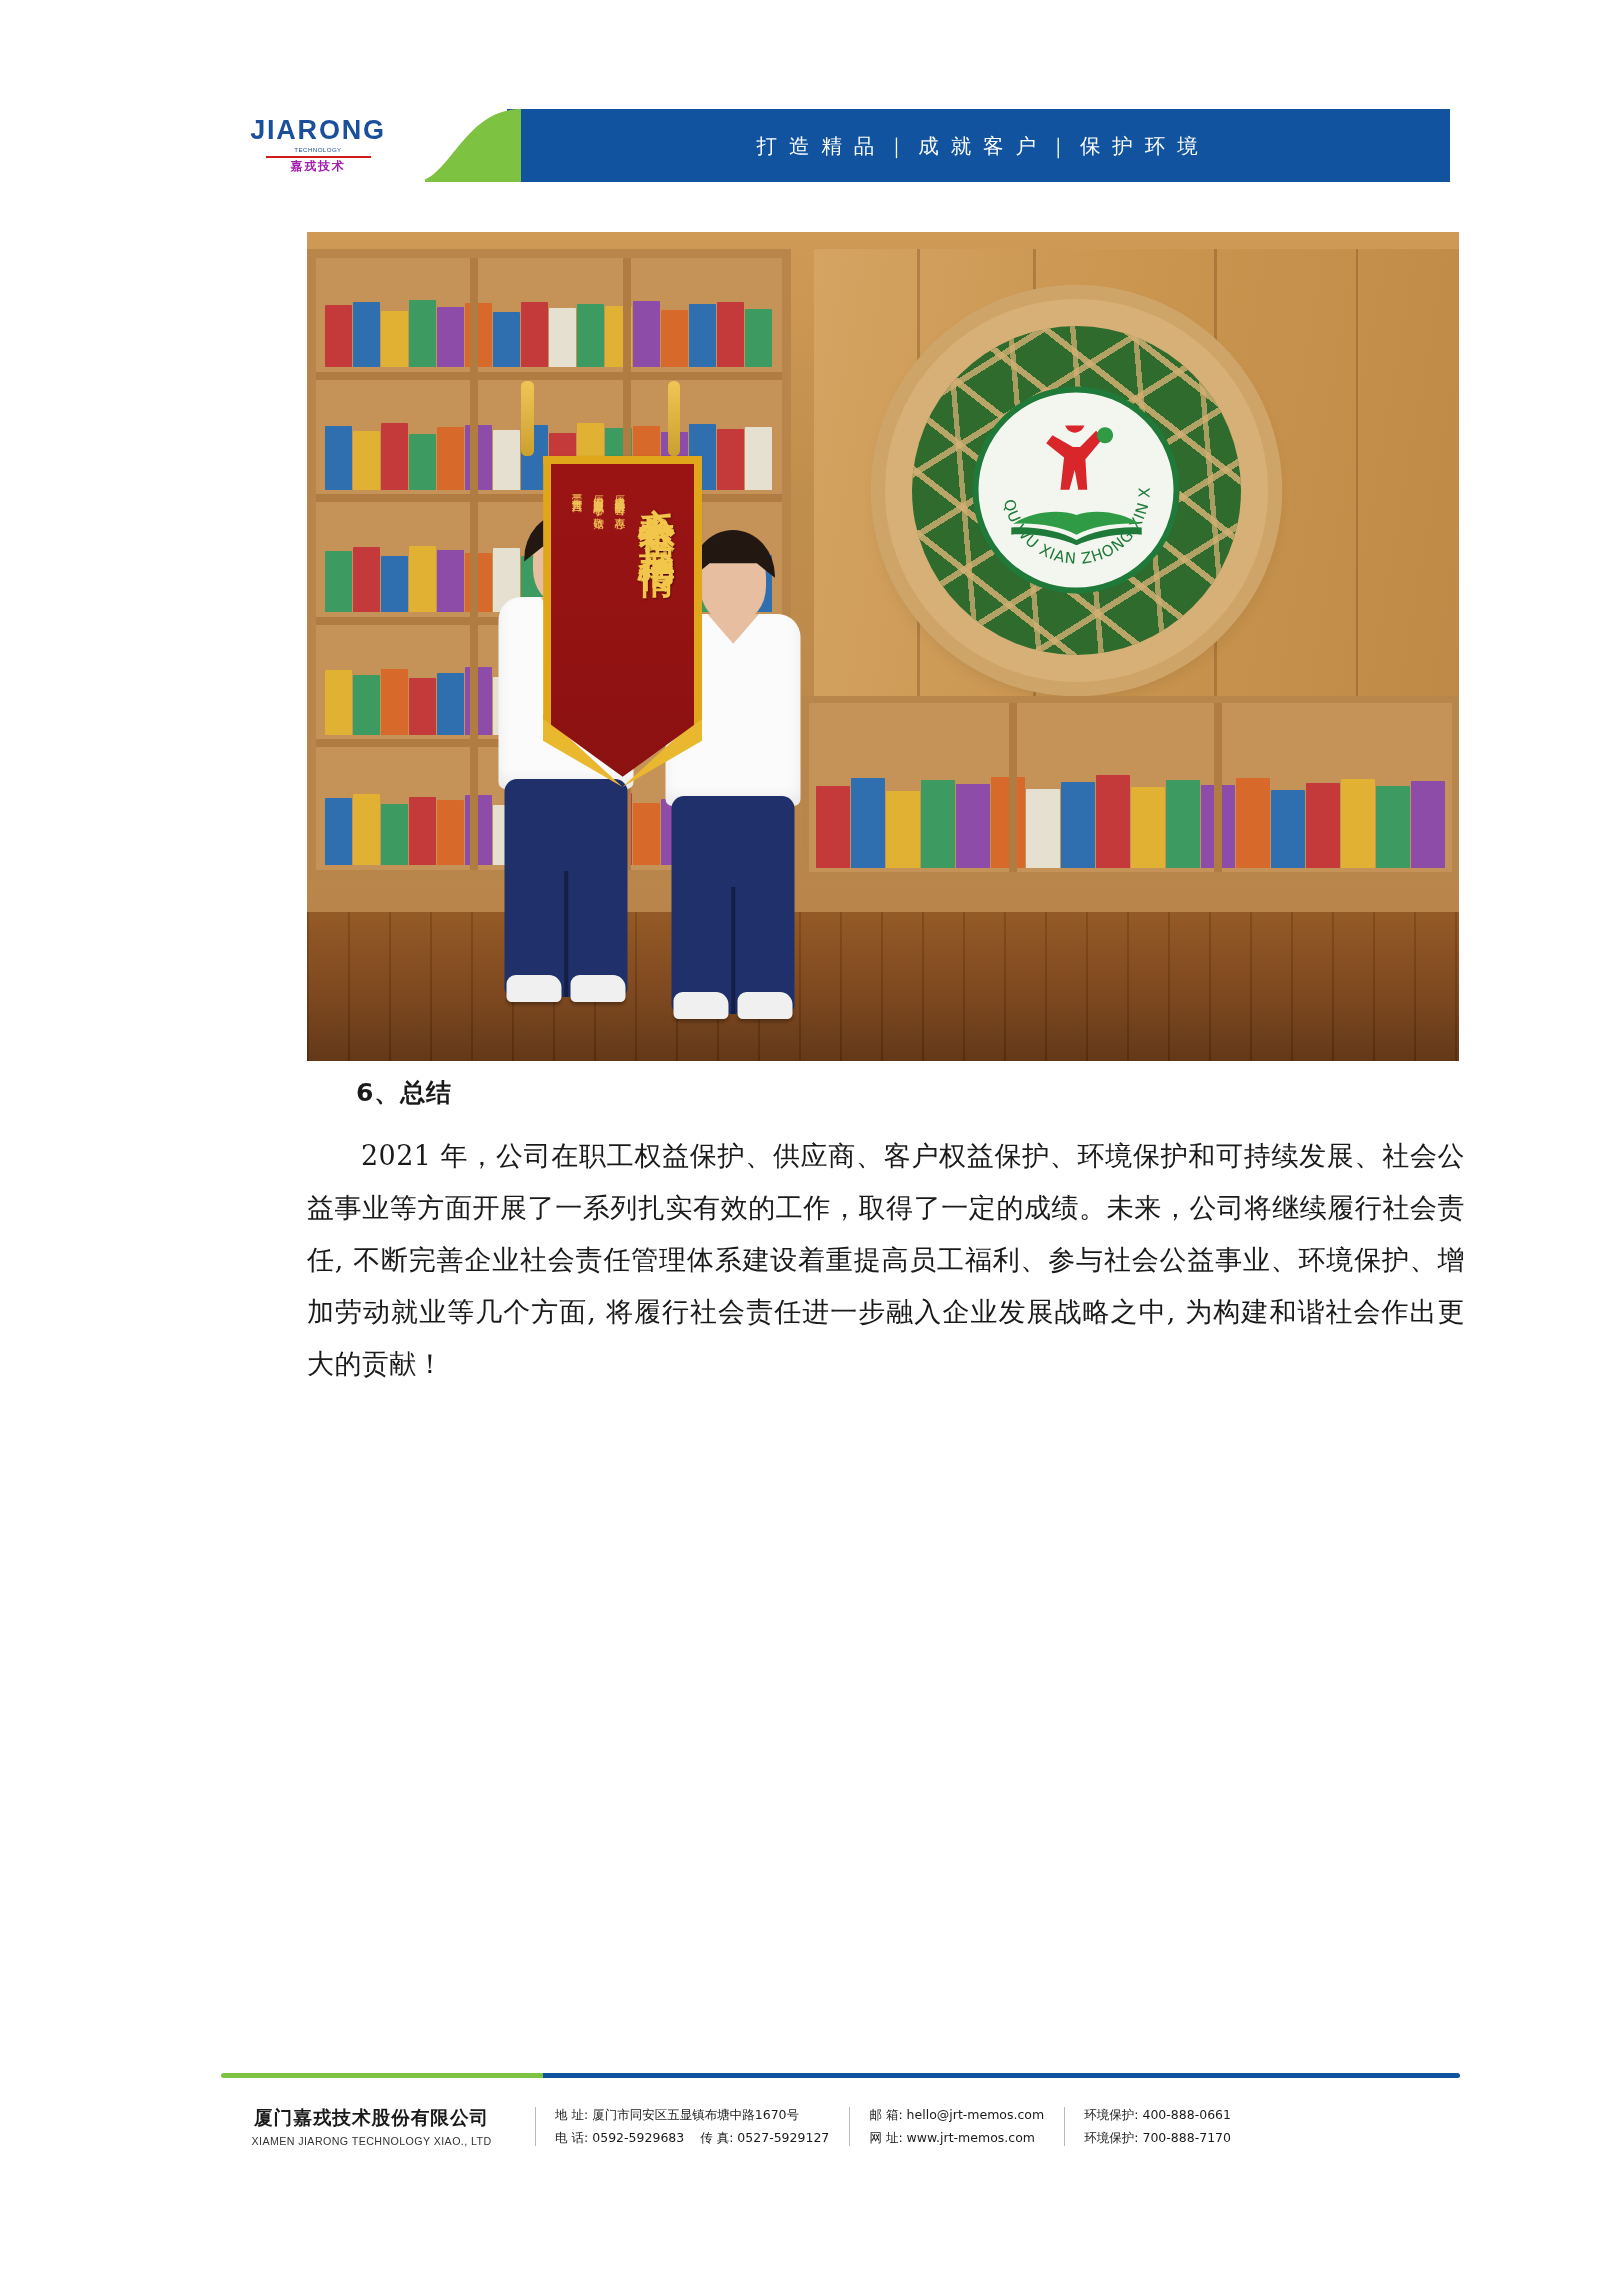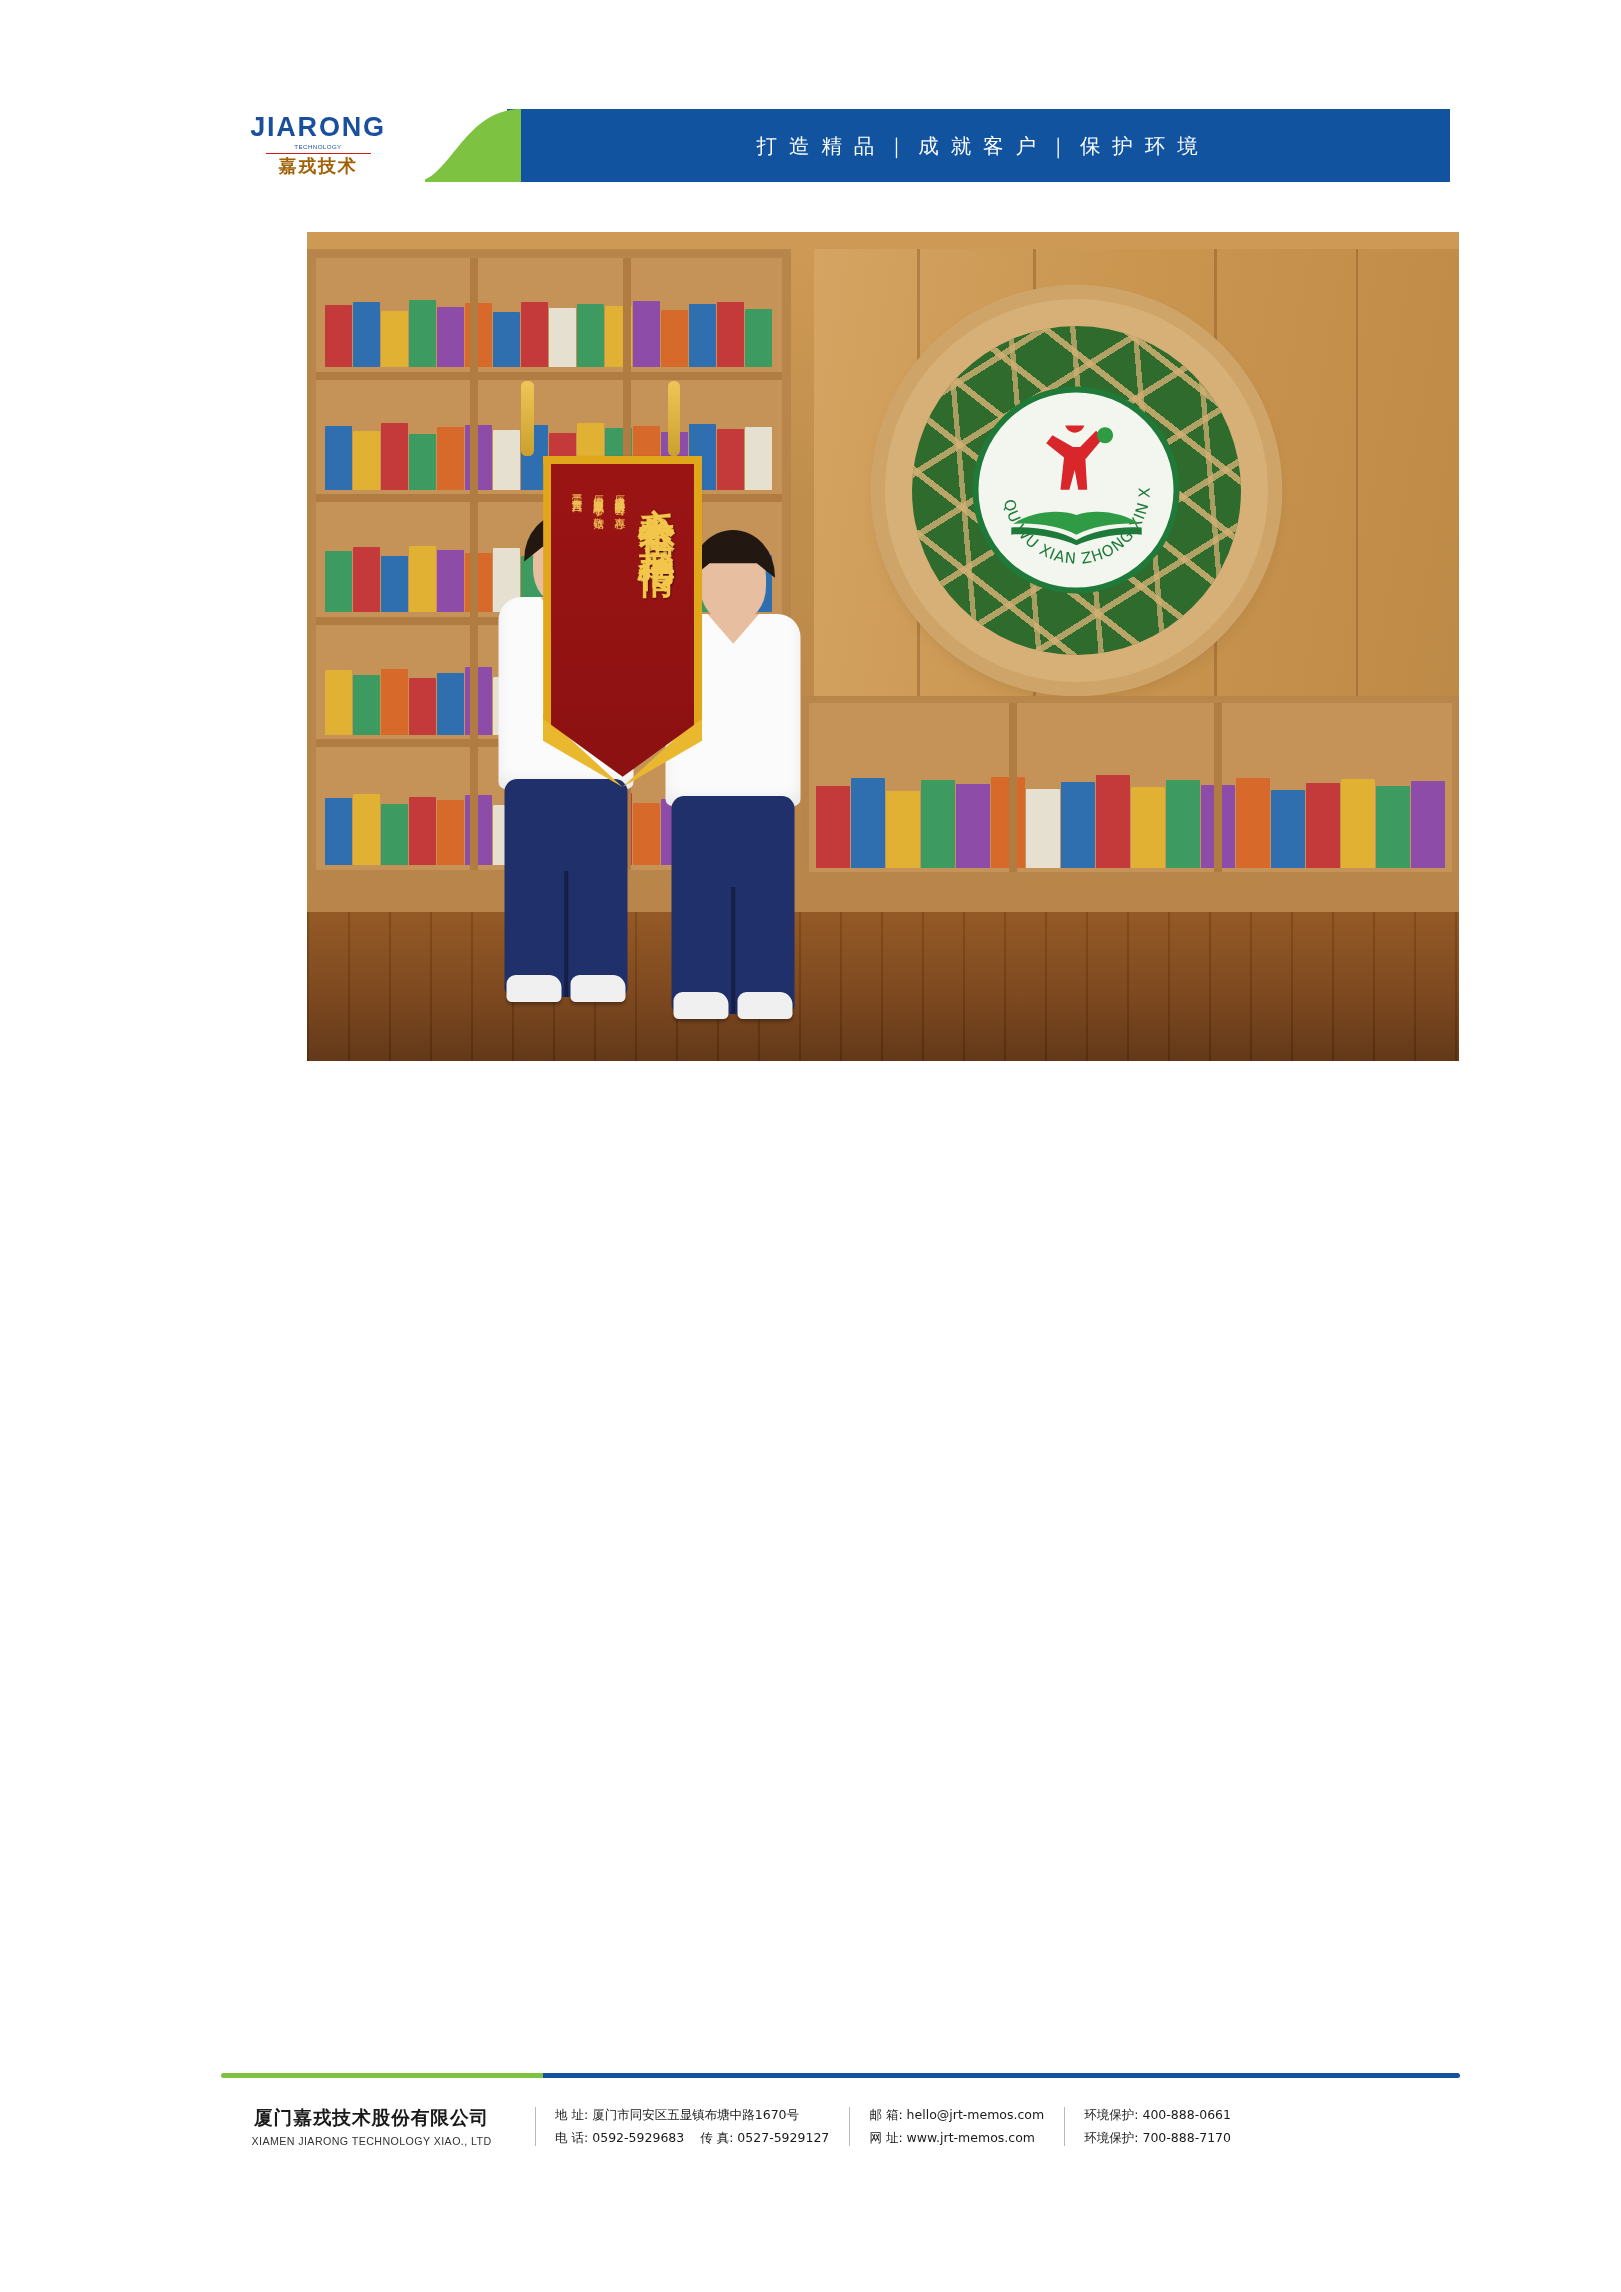--- a/index.html
+++ b/index.html
@@ -54,23 +54,23 @@
     letter-spacing: 0.4px;
     margin-top: 1.8px;
   }
   .logo-divider {
     width: 105px;
     height: 1.8px;
     background: #d11a1a;
     margin: 2.7px 0 2.7px 0;
   }
   .logo-cn {
-    font-size: 18px;
+    font-size: 12px;
     font-weight: bold;
-    color: #a16207;
+    color: #a21caf;
     letter-spacing: 1.8px;
     line-height: 1.1;
   }
   .header-green-curve {
     position: absolute;
     left: 203px;
     top: 0;
     width: 107px;
     height: 73px;
     overflow: hidden;
@@ -690,20 +690,24 @@
           <div class="pn-main">心系教育 捐书传情</div>
           <div class="pn-side">厦门嘉戎技术股份有限公司　惠存</div>
           <div class="pn-side">厦门市同安区五显中心小学　敬赠</div>
           <div class="pn-side">二零二一年六月二日</div>
         </div>
       </div>
 
     </div>
   </div>
 
+  <div class="body-text">
+    <h2 class="sec-title">6、总结</h2>
+    <p class="para">2021 年，公司在职工权益保护、供应商、客户权益保护、环境保护和可持续发展、社会公益事业等方面开展了一系列扎实有效的工作，取得了一定的成绩。未来，公司将继续履行社会责任, 不断完善企业社会责任管理体系建设着重提高员工福利、参与社会公益事业、环境保护、增加劳动就业等几个方面, 将履行社会责任进一步融入企业发展战略之中, 为构建和谐社会作出更大的贡献！</p>
+  </div>
 
   <div class="footer">
     <div class="footer-rule"></div>
     <div class="footer-inner">
       <div class="footer-company">
         <div class="fc-cn">厦门嘉戎技术股份有限公司</div>
         <div class="fc-en">XIAMEN JIARONG TECHNOLOGY XIAO., LTD</div>
       </div>
 
       <div class="fsep"></div>

